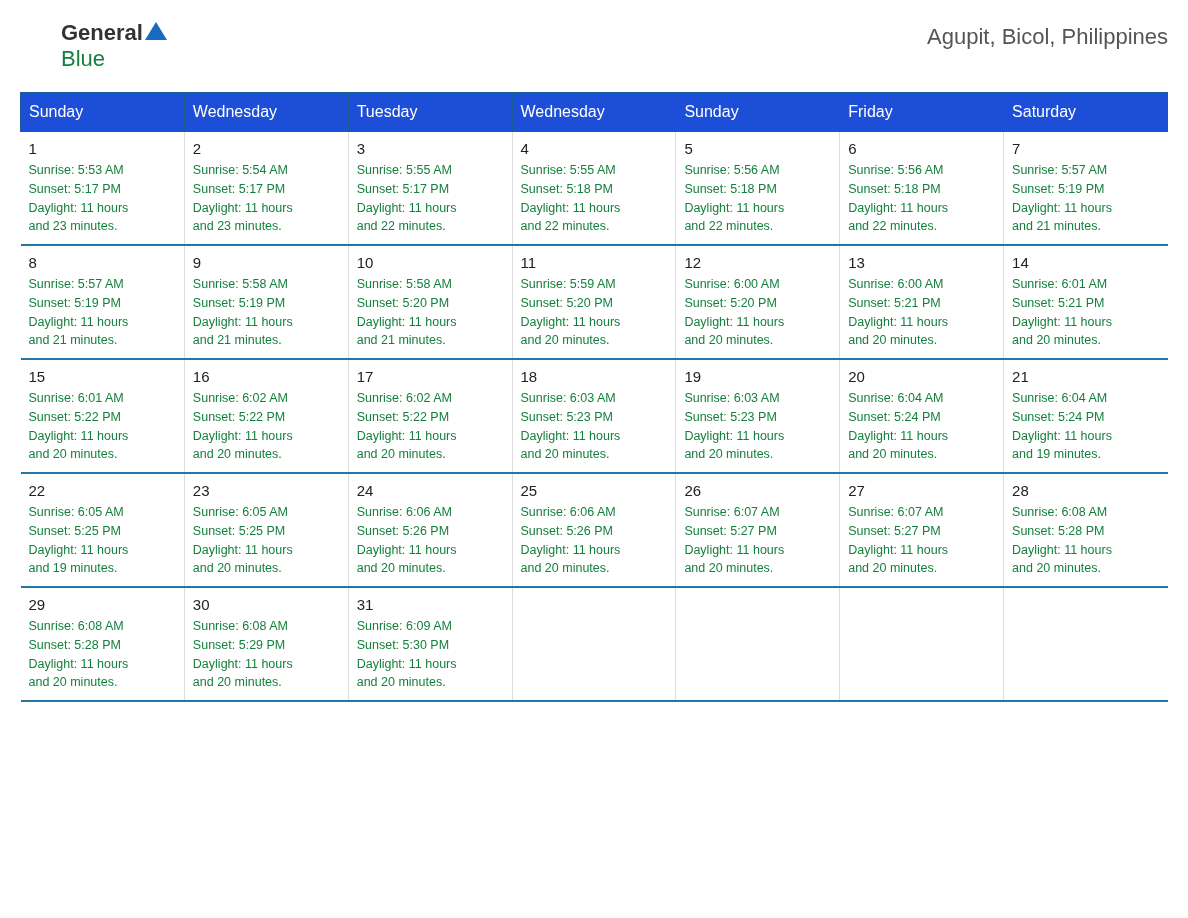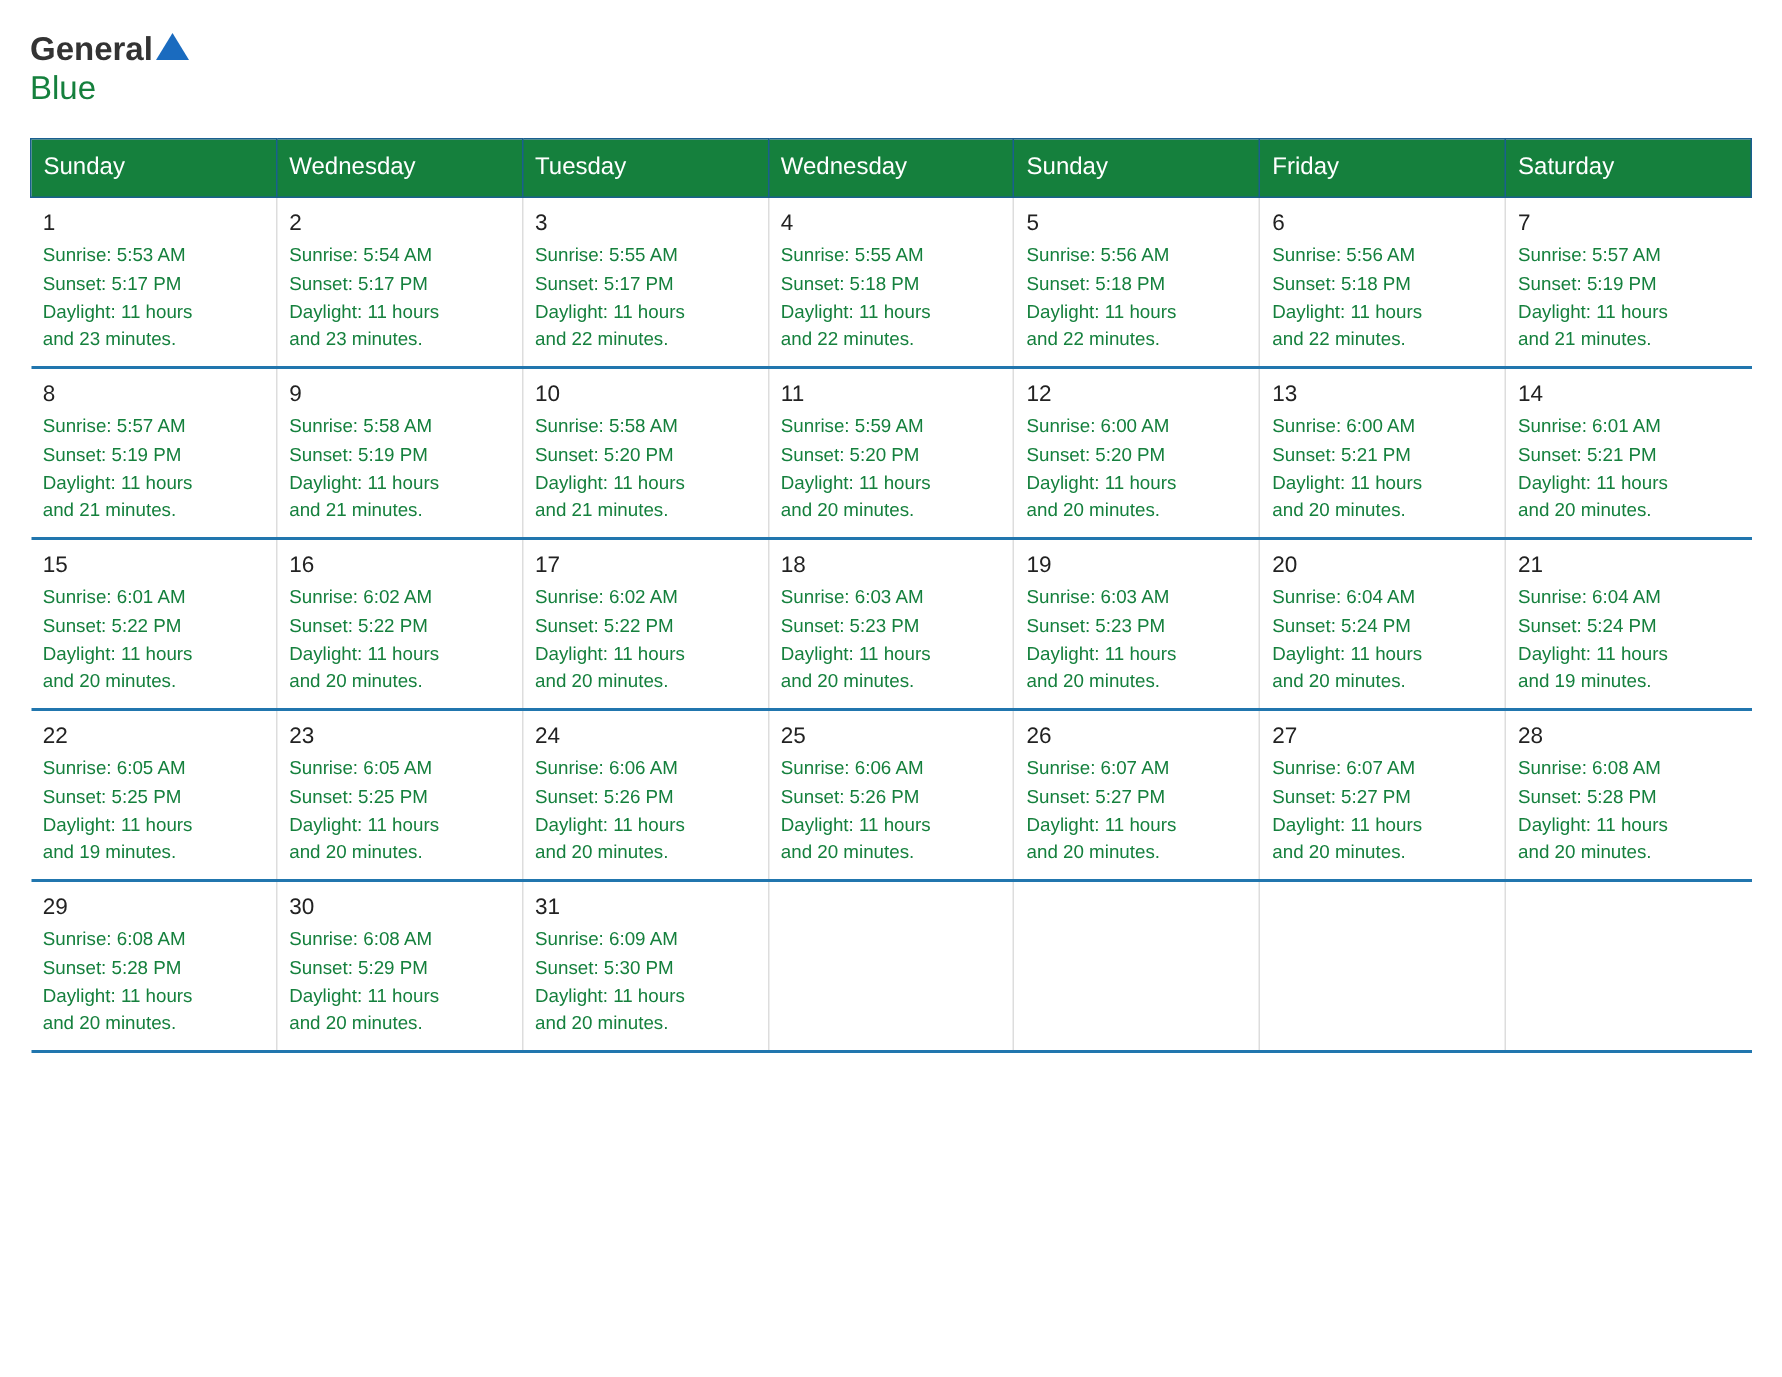--- a/index.html
+++ b/index.html
@@ -13,20 +13,21 @@
     .header-section {
       display: flex;
       justify-content: space-between;
       align-items: flex-start;
       margin-bottom: 20px;
     }
     .logo {
       display: flex;
       align-items: flex-end;
       gap: 4px;
+      margin-left: 41px;
     }
     .logo-text-general {
       font-size: 22px;
       font-weight: bold;
       color: #333;
     }
     .logo-text-blue {
       font-size: 22px;
       font-weight: normal;
       color: #15803d;
@@ -52,21 +53,21 @@
       font-size: 22px;
       color: #555;
       margin-top: 4px;
     }
     table {
       width: 100%;
       border-collapse: collapse;
       table-layout: fixed;
     }
     thead tr {
-      background-color: #15803d;
+      background-color: #1d4ed8;
     }
     thead th {
       color: #fff;
       font-size: 16px;
       font-weight: normal;
       padding: 10px 8px;
       text-align: left;
       border: 1px solid #1a5f8f;
     }
     tbody tr {
@@ -110,20 +111,21 @@
         <svg width="22" height="22" viewBox="0 0 22 22" style="margin-left:2px; margin-top:-4px;">
           <polygon points="11,2 22,20 0,20" fill="#1a6bbf"></polygon>
         </svg>
       </div>
       <div>
         <span class="logo-text-blue">Blue</span>
       </div>
     </div>
   </div>
   <div class="title-section">
+    <div class="calendar-subtitle">Agupit, Bicol, Philippines</div>
   </div>
 </div>
 
 <table>
   <thead>
     <tr>
     <th>Sunday</th>
         <th>Wednesday</th>
         <th>Tuesday</th>
         <th>Wednesday</th>

